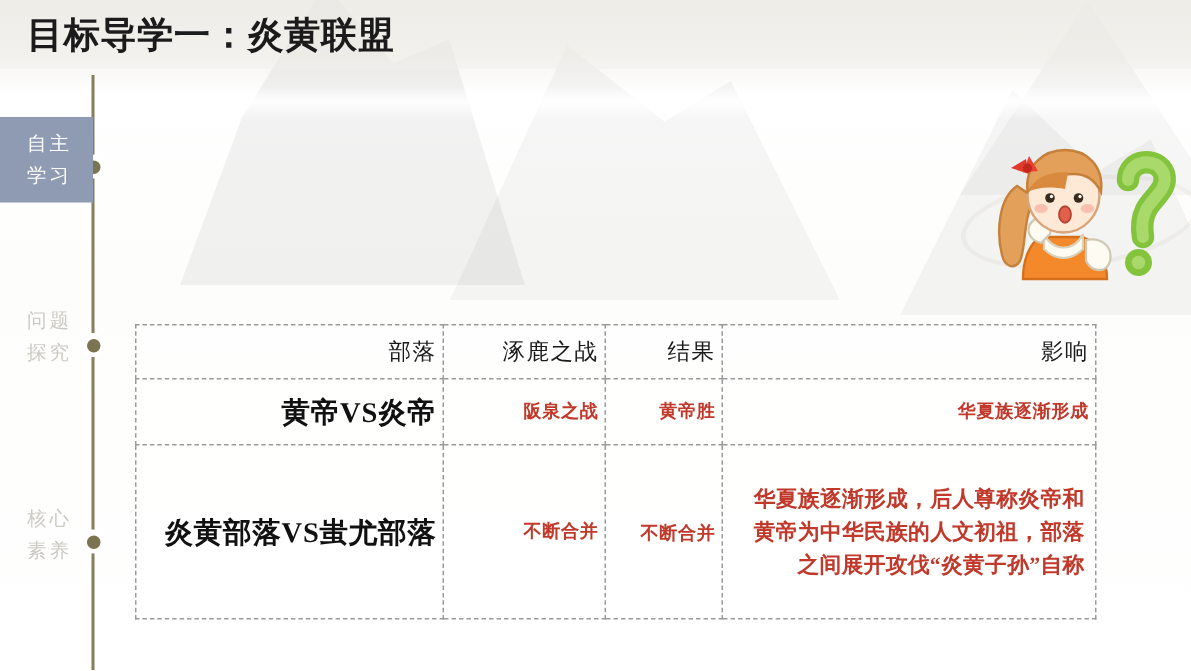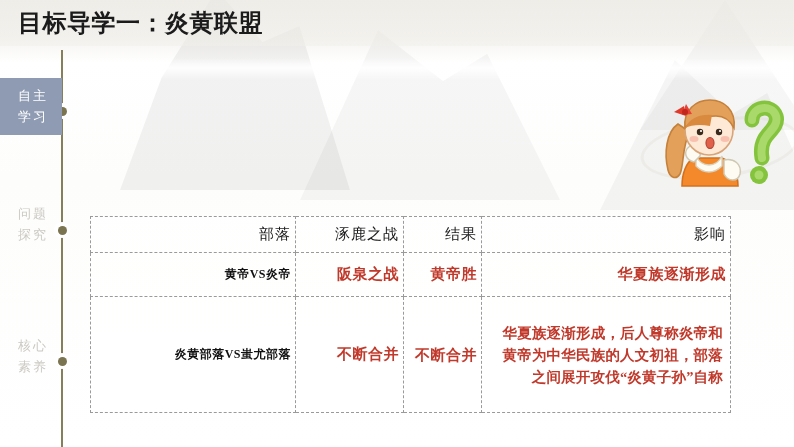--- a/index.html
+++ b/index.html
@@ -194,27 +194,27 @@
     color: #1a1a1a;
     height: 36px;
     letter-spacing: 1px;
   }
   .col-1 { width: 205px; }
   .col-2 { width: 108px; }
   .col-3 { width: 78px; }
   .col-4 { width: 249px; }
 
   .cell-black {
-    font-size: 12px;
+    font-size: 19px;
     font-weight: 700;
     color: #111111;
     letter-spacing: 0.5px;
   }
   .cell-red {
-    font-size: 15px;
+    font-size: 12px;
     font-weight: 700;
     color: #c0392b;
     letter-spacing: 0.5px;
   }
   .cell-red.small-wrap { line-height: 20px; }
   .cell-red.para {
     font-size: 14.5px;
     line-height: 22px;
     letter-spacing: 0.2px;
     padding: 5px 7px;

